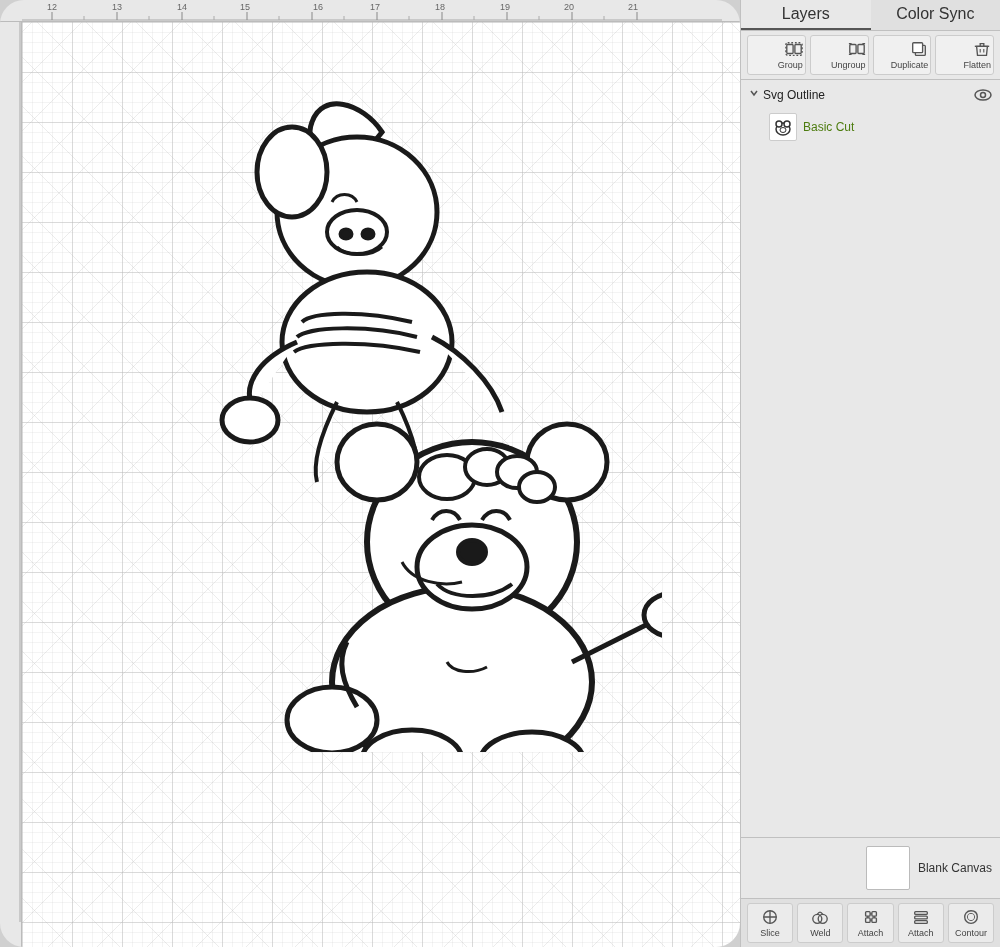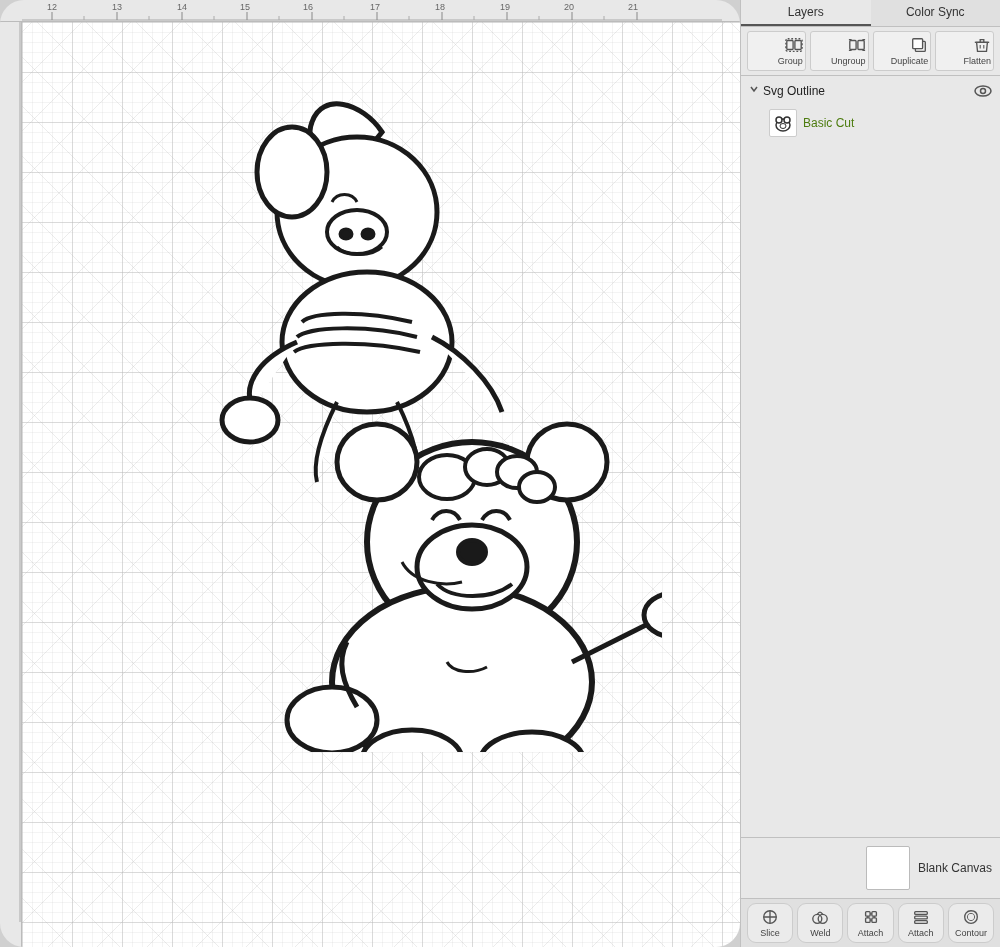--- a/index.html
+++ b/index.html
@@ -88,21 +88,21 @@
     
     .panel-tabs {
       display: flex;
       border-bottom: 1px solid #c0c0c0;
       background: #e0e0e0;
     }
 
     .panel-tab {
       flex: 1;
       padding: 5px 8px;
-      font-size: 12px;
+      font-size: 16px;
       text-align: center;
       cursor: pointer;
       border-bottom: 2px solid transparent;
       color: #333;
     }
 
     .panel-tab.active {
       background: #e8e8e8;
       border-bottom: 2px solid #555;
       font-weight: 500;
@@ -213,21 +213,21 @@
     }
 
     .bottom-btn {
       flex: 1;
       display: flex;
       flex-direction: column;
       align-items: center;
       padding: 4px 2px;
       background: #ebebeb;
       border: 1px solid #ccc;
-      border-radius: 9px;
+      border-radius: 3px;
       cursor: pointer;
       font-size: 9px;
       color: #444;
       gap: 2px;
     }
 
     .bottom-btn svg {
       width: 18px;
       height: 18px;
     }
@@ -254,21 +254,21 @@
 <div class="main-area">
 
   <div class="canvas-area">
 
     <div class="ruler-top-area">
       <div style="position:absolute;left:22px;right:0;top:0;bottom:0;">
         <span class="ruler-number" style="left:25px">12</span>
         <span class="ruler-number" style="left:90px">13</span>
         <span class="ruler-number" style="left:155px">14</span>
         <span class="ruler-number" style="left:218px">15</span>
-        <span class="ruler-number" style="left:281px">16</span>
+        <span class="ruler-number" style="left:291px">16</span>
         <span class="ruler-number" style="left:348px">17</span>
         <span class="ruler-number" style="left:413px">18</span>
         <span class="ruler-number" style="left:478px">19</span>
         <span class="ruler-number" style="left:542px">20</span>
         <span class="ruler-number" style="left:606px">21</span>
 
         <svg style="position:absolute;top:0;left:0;width:100%;height:22px;">
           <line x1="0" y1="20" x2="700" y2="20" stroke="#aaa" stroke-width="1"></line>
 
           <line x1="30" y1="12" x2="30" y2="20" stroke="#888" stroke-width="1"></line>

